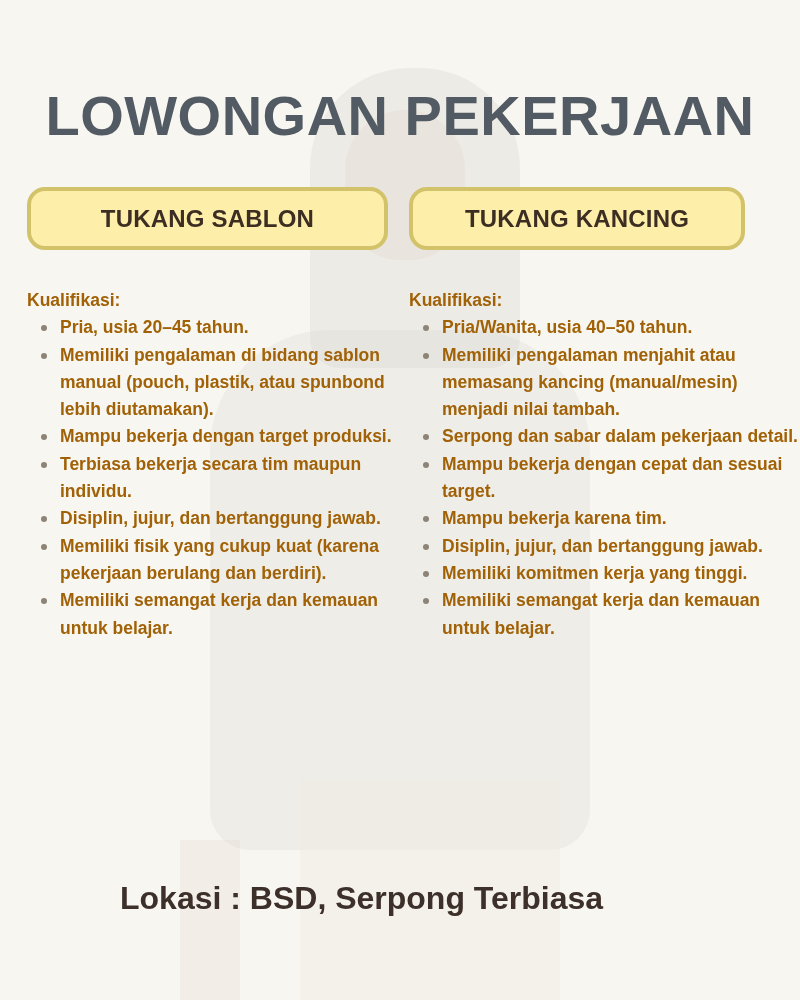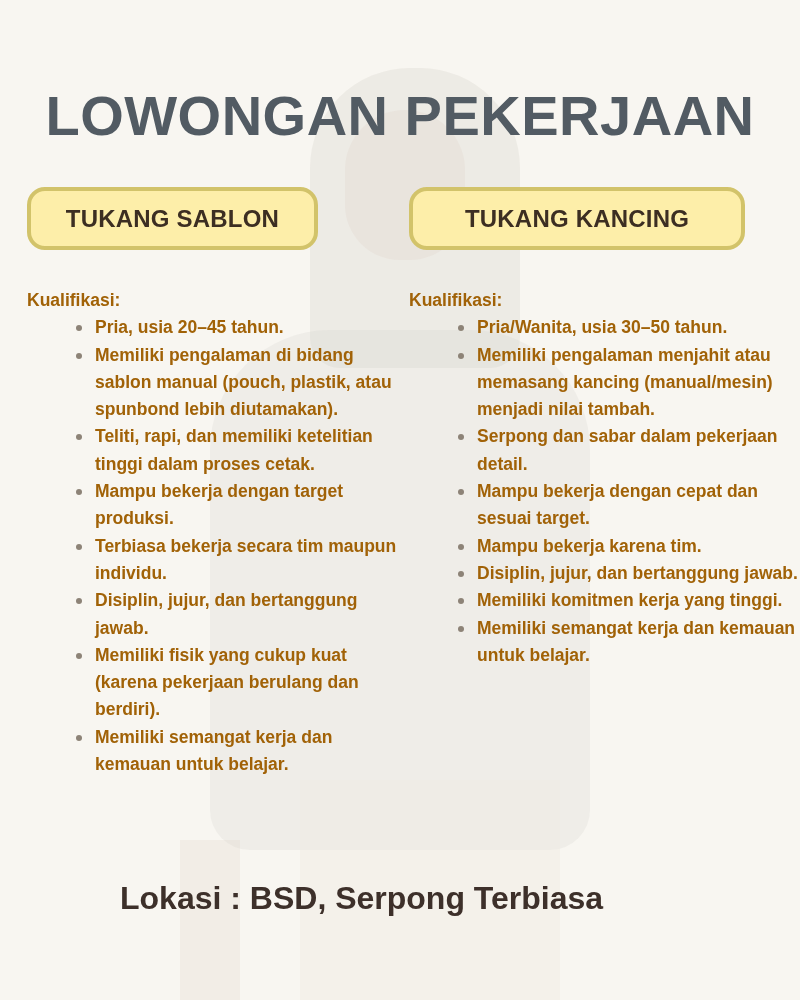--- a/index.html
+++ b/index.html
@@ -45,34 +45,34 @@
     .pill {
       position: absolute; top: 187px; height: 63px;
       box-sizing: border-box;
       border: 4px solid #d2c36a;
       border-radius: 18px;
       background: #fdeea9;
       display: flex; align-items: center; justify-content: center;
       font-size: 24px; font-weight: 700; color: #3c2e22;
       letter-spacing: 0.2px;
     }
-    .pill.left { left: 27px; width: 291px; }
+    .pill.left { left: 27px; width: 361px; }
     .pill.right { left: 409px; width: 336px; }
 
     .col {
       position: absolute; top: 287px;
       color: #a16207;
       font-size: 17.5px; font-weight: 700;
       line-height: 27.3px;
     }
     .col.left { left: 27px; width: 370px; }
     .col.right { left: 409px; width: 390px; }
     .col .label { display: block; }
     .col ul { margin: 0; padding: 0 0 0 33px; list-style: none; }
-    .col li { position: relative; margin-left: 35px; }
+    .col li { position: relative; }
     .col li .dot {
       position: absolute; left: -19px; top: 11px;
       width: 6px; height: 6px; border-radius: 50%;
       background: #8d8377;
     }
 
     .location {
       position: absolute; left: 120px; top: 878px;
       font-size: 32px; font-weight: 700; color: #3d302a;
       line-height: 40px;
@@ -92,33 +92,32 @@
 <h1 class="title">LOWONGAN PEKERJAAN</h1>
 
 <div class="pill left">TUKANG SABLON</div>
 <div class="pill right">TUKANG KANCING</div>
 
 <div class="col left">
   <span class="label">Kualifikasi:</span>
   <ul>
     <li><span class="dot"></span><span>Pria, usia 20–45 tahun.</span></li>
     <li><span class="dot"></span><span>Memiliki pengalaman di bidang sablon manual (pouch, plastik, atau spunbond lebih diutamakan).</span></li>
-    <li><span class="dot"></span><span>Teliti, rapi, dan memiliki ketelitian tinggi dalam proses cetak.</span></li>
     <li><span class="dot"></span><span>Mampu bekerja dengan target produksi.</span></li>
     <li><span class="dot"></span><span>Terbiasa bekerja secara tim maupun individu.</span></li>
     <li><span class="dot"></span><span>Disiplin, jujur, dan bertanggung jawab.</span></li>
     <li><span class="dot"></span><span>Memiliki fisik yang cukup kuat (karena pekerjaan berulang dan berdiri).</span></li>
     <li><span class="dot"></span><span>Memiliki semangat kerja dan kemauan untuk belajar.</span></li>
   </ul>
 </div>
 
 <div class="col right">
   <span class="label">Kualifikasi:</span>
   <ul>
-    <li><span class="dot"></span><span>Pria/Wanita, usia 30–50 tahun.</span></li>
+    <li><span class="dot"></span><span>Pria/Wanita, usia 40–50 tahun.</span></li>
     <li><span class="dot"></span><span>Memiliki pengalaman menjahit atau memasang kancing (manual/mesin) menjadi nilai tambah.</span></li>
     <li><span class="dot"></span><span>Serpong dan sabar dalam pekerjaan detail.</span></li>
     <li><span class="dot"></span><span>Mampu bekerja dengan cepat dan sesuai target.</span></li>
     <li><span class="dot"></span><span>Mampu bekerja karena tim.</span></li>
     <li><span class="dot"></span><span>Disiplin, jujur, dan bertanggung jawab.</span></li>
     <li><span class="dot"></span><span>Memiliki komitmen kerja yang tinggi.</span></li>
     <li><span class="dot"></span><span>Memiliki semangat kerja dan kemauan untuk belajar.</span></li>
   </ul>
 </div>
 

